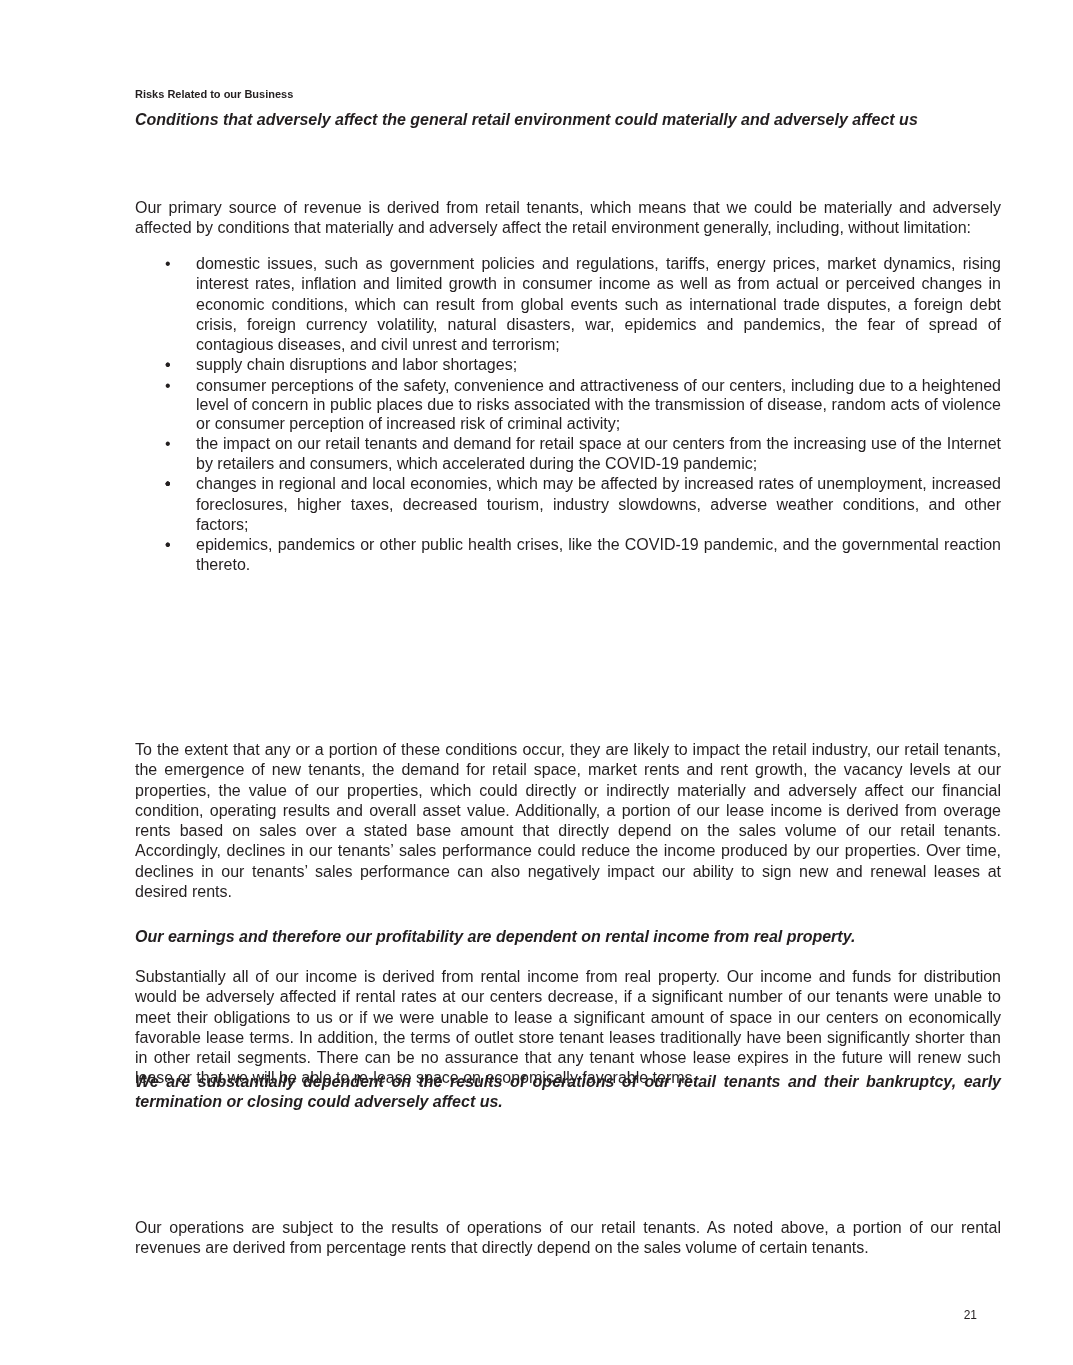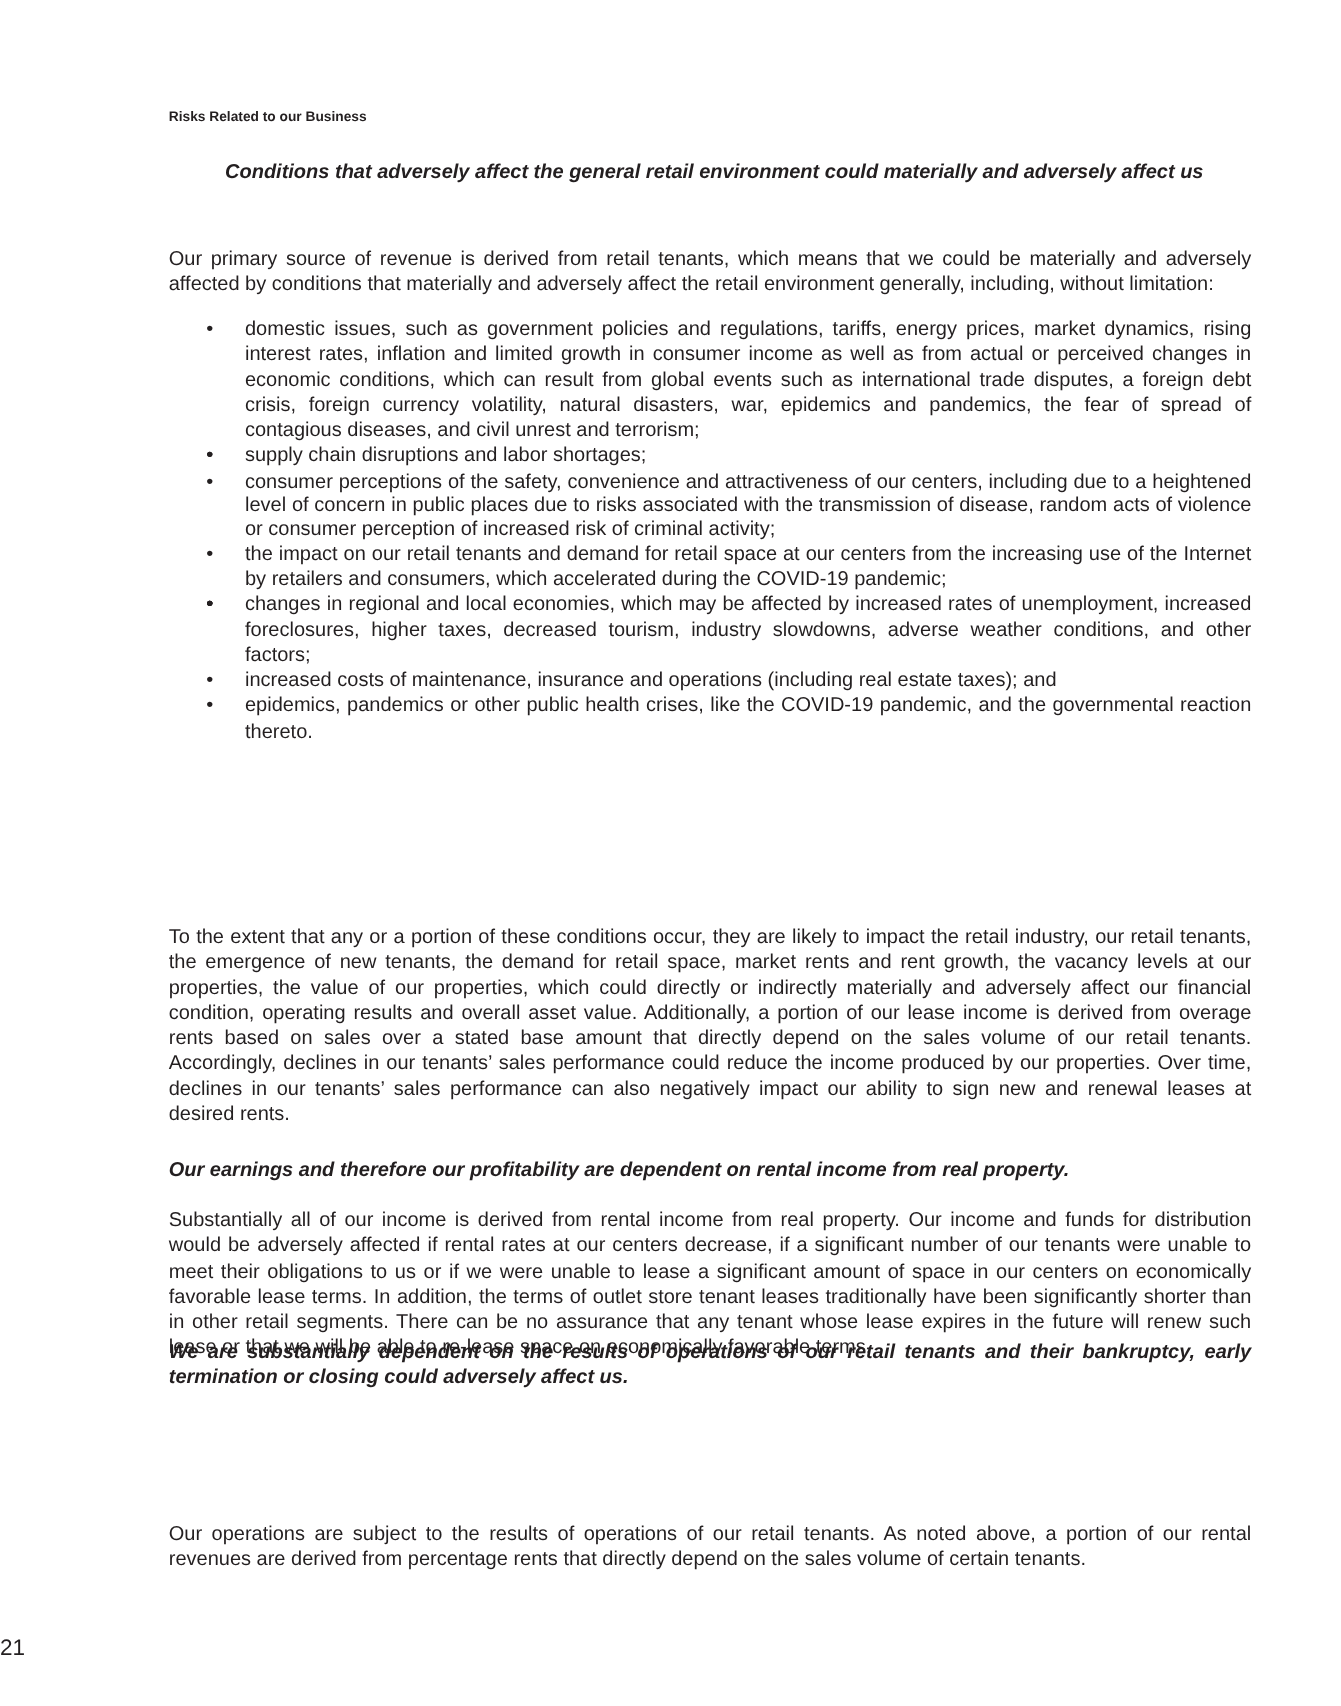--- a/index.html
+++ b/index.html
@@ -5,43 +5,43 @@
   html, body { margin: 0; padding: 0; background: #ffffff; }
   body { width: 1073px; height: 1365px; position: relative; overflow: hidden;
          font-family: "Liberation Sans", sans-serif; color: #231f20; }
   .page { position: absolute; left: 135px; top: 0; width: 866px; }
   .h-section { position: absolute; left: 0; font-weight: bold; font-size: 11px; line-height: 20px; }
   .h-risk { position: absolute; left: 0; width: 866px; font-weight: bold; font-style: italic; font-size: 16px; line-height: 20.3px; text-align: justify; text-align-last: left; }
   .para { position: absolute; left: 0; width: 866px; font-size: 16px; line-height: 20.3px; text-align: justify; text-align-last: left; margin: 0; }
   ul.bullets { position: absolute; left: 0; width: 866px; margin: 0; padding: 0; list-style: none; }
   ul.bullets li { position: relative; padding-left: 61px; font-size: 16px; line-height: 20.3px; text-align: justify; text-align-last: left; }
   ul.bullets li .dot { position: absolute; left: 30px; top: 0; }
-  .pagenum { position: absolute; left: 0; width: 977px; text-align: left; font-size: 18px; top: 1308px; }
+  .pagenum { position: absolute; left: 0; width: 977px; text-align: right; font-size: 12px; top: 1308px; }
 </style>
 </head>
 <body>
 
 <div class="page">
   <div class="h-section" style="top:84px;">Risks Related to our Business</div>
 
-  <div class="h-risk" style="top:128px;margin-left:45px;">Conditions that adversely affect the general retail environment could materially and adversely affect us</div>
+  <div class="h-risk" style="top:110px;">Conditions that adversely affect the general retail environment could materially and adversely affect us</div>
 
   <p class="para" style="top:172px;margin-top:26px;">Our primary source of revenue is derived from retail tenants, which means that we could be materially and adversely affected by conditions that materially and adversely affect the retail environment generally, including, without limitation:</p>
 
   <ul class="bullets" style="top:254px;">
     <li><span class="dot">•</span><span>domestic issues, such as government policies and regulations, tariffs, energy prices, market dynamics, rising interest rates, inflation and limited growth in consumer income as well as from actual or perceived changes in economic conditions, which can result from global events such as international trade disputes, a foreign debt crisis, foreign currency volatility, natural disasters, war, epidemics and pandemics, the fear of spread of contagious diseases, and civil unrest and terrorism;</span></li>
     <li><span class="dot">•</span></li>
     <li><span class="dot">•</span><span>supply chain disruptions and labor shortages;</span></li>
     <li style="line-height:19.3px;"><span class="dot">•</span><span>consumer perceptions of the safety, convenience and attractiveness of our centers, including due to a heightened level of concern in public places due to risks associated with the transmission of disease, random acts of violence or consumer perception of increased risk of criminal activity;</span></li>
     <li><span class="dot">•</span><span>the impact on our retail tenants and demand for retail space at our centers from the increasing use of the Internet by retailers and consumers, which accelerated during the COVID-19 pandemic;</span></li>
     <li><span class="dot">•</span></li>
     <li><span class="dot">•</span></li>
     <li><span class="dot">•</span></li>
     <li><span class="dot">•</span><span>changes in regional and local economies, which may be affected by increased rates of unemployment, increased foreclosures, higher taxes, decreased tourism, industry slowdowns, adverse weather conditions, and other factors;</span></li>
-    <li><span class="dot">•</span><span>increased costs of maintenance, insurance and operations (including real estate taxes); and</span></li>
+    <li><span class="dot">•</span></li>
     <li><span class="dot">•</span><span>epidemics, pandemics or other public health crises, like the COVID-19 pandemic, and the governmental reaction thereto.</span></li>
   </ul>
 
   <p class="para" style="top:740px;">To the extent that any or a portion of these conditions occur, they are likely to impact the retail industry, our retail tenants, the emergence of new tenants, the demand for retail space, market rents and rent growth, the vacancy levels at our properties, the value of our properties, which could directly or indirectly materially and adversely affect our financial condition, operating results and overall asset value. Additionally, a portion of our lease income is derived from overage rents based on sales over a stated base amount that directly depend on the sales volume of our retail tenants. Accordingly, declines in our tenants’ sales performance could reduce the income produced by our properties. Over time, declines in our tenants’ sales performance can also negatively impact our ability to sign new and renewal leases at desired rents.</p>
 
   <div class="h-risk" style="top:927px;">Our earnings and therefore our profitability are dependent on rental income from real property.</div>
 
   <p class="para" style="top:967px;">Substantially all of our income is derived from rental income from real property. Our income and funds for distribution would be adversely affected if rental rates at our centers decrease, if a significant number of our tenants were unable to meet their obligations to us or if we were unable to lease a significant amount of space in our centers on economically favorable lease terms. In addition, the terms of outlet store tenant leases traditionally have been significantly shorter than in other retail segments. There can be no assurance that any tenant whose lease expires in the future will renew such lease or that we will be able to re-lease space on economically favorable terms.</p>
 
   <div class="h-risk" style="top:1072px;">We are substantially dependent on the results of operations of our retail tenants and their bankruptcy, early termination or closing could adversely affect us.</div>

